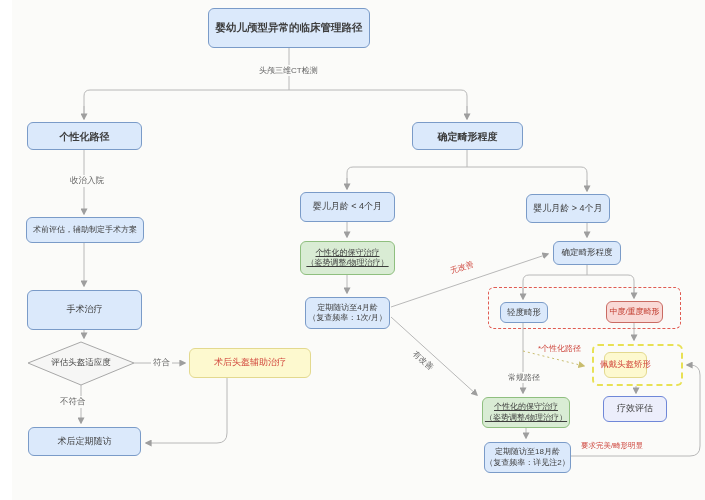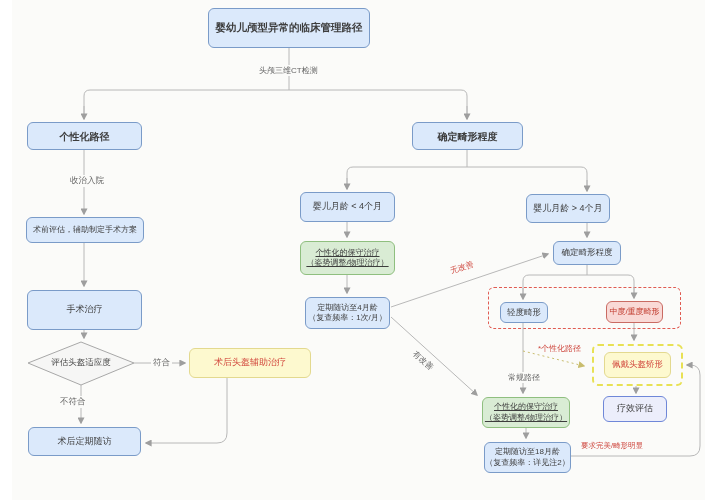--- a/index.html
+++ b/index.html
@@ -123,21 +123,21 @@
   </div>
 
   <div class="box blue" style="left:514px;top:194px;width:84px;height:29px">婴儿月龄 &gt; 4个月</div>
 
   <div class="box blue" style="left:541px;top:241px;width:68px;height:24px;font-size:8.5px">确定畸形程度</div>
 
   <div class="box blue" style="left:488px;top:302px;width:48px;height:21px;font-size:8.5px">轻度畸形</div>
 
   <div class="box pink sm" style="left:594px;top:301px;width:57px;height:22px">中度/重度畸形</div>
 
-  <div class="box yellow" style="left:592px;top:352px;width:67px;height:26px;font-size:8.5px">佩戴头盔矫形</div>
+  <div class="box yellow" style="left:592px;top:352px;width:43px;height:26px;font-size:8.5px">佩戴头盔矫形</div>
 
   <div class="box lavender" style="left:591px;top:396px;width:64px;height:26px">疗效评估</div>
 
   <div class="box green sm" style="left:470px;top:397px;width:88px;height:31px">
     <span>个性化的保守治疗</span>
     <span>（姿势调整/物理治疗）</span>
   </div>
 
   <div class="box blue sm" style="left:472px;top:442px;width:87px;height:31px">
     <span>定期随访至18月龄</span>

